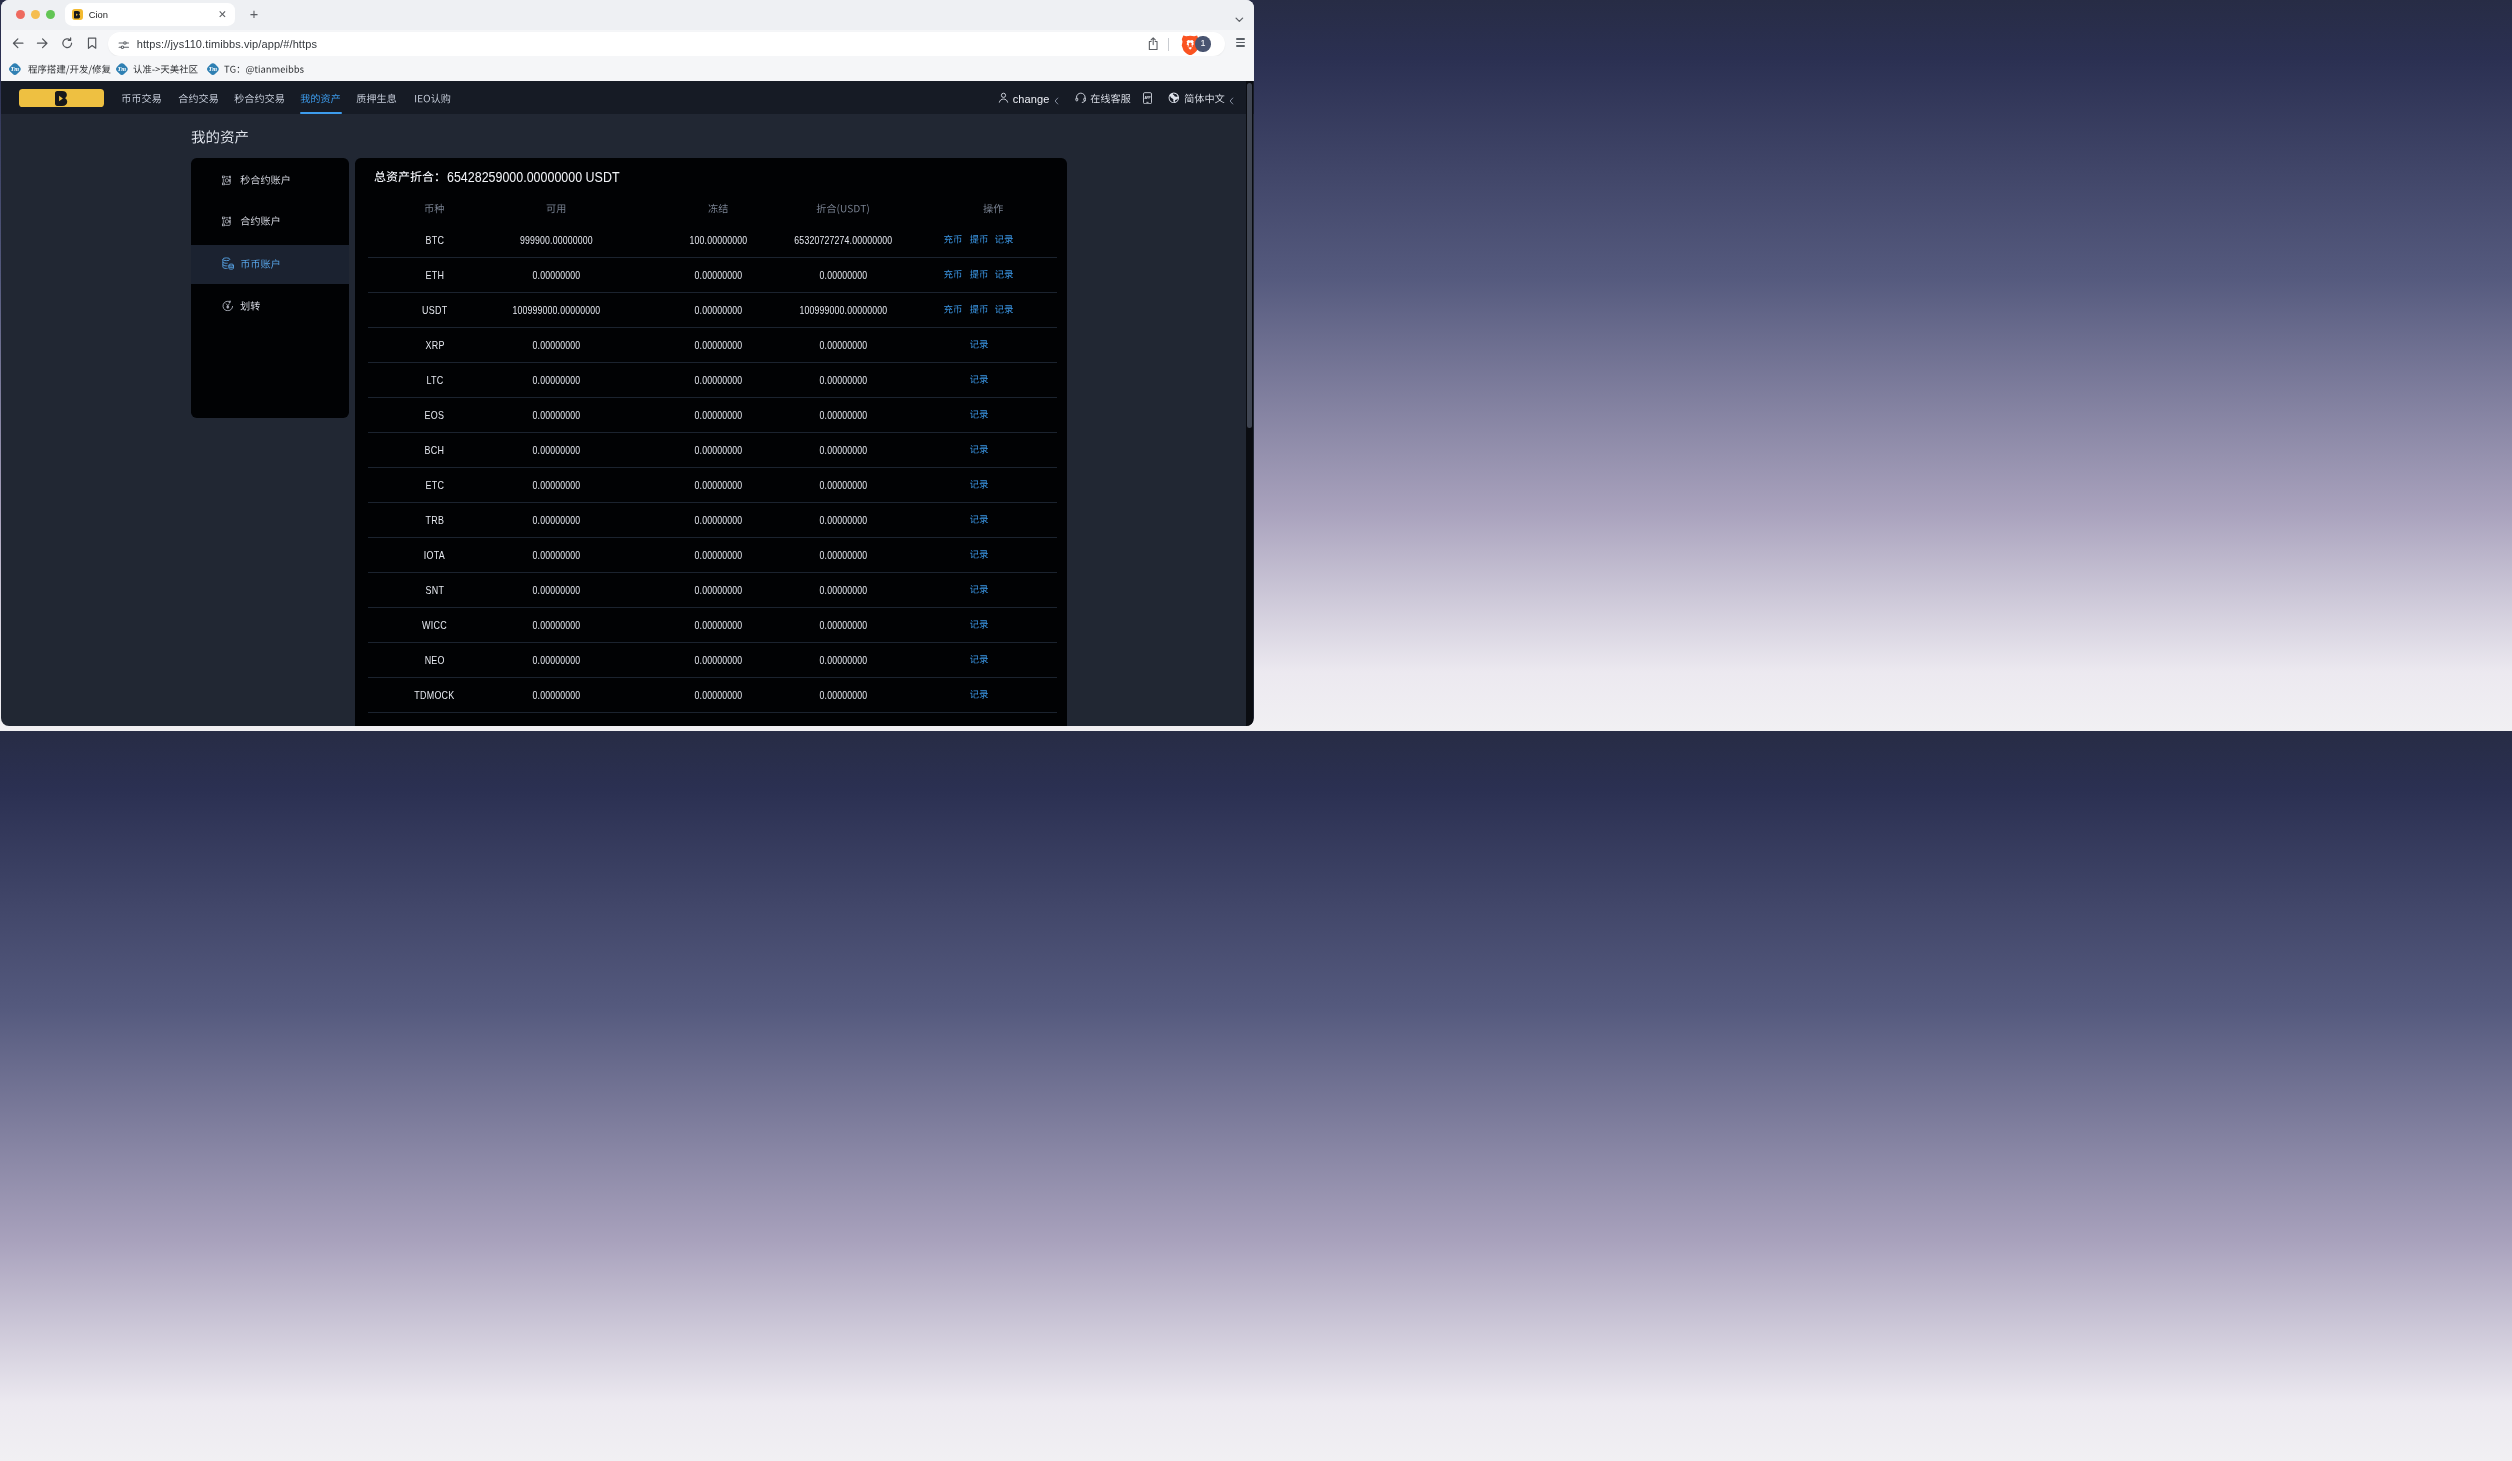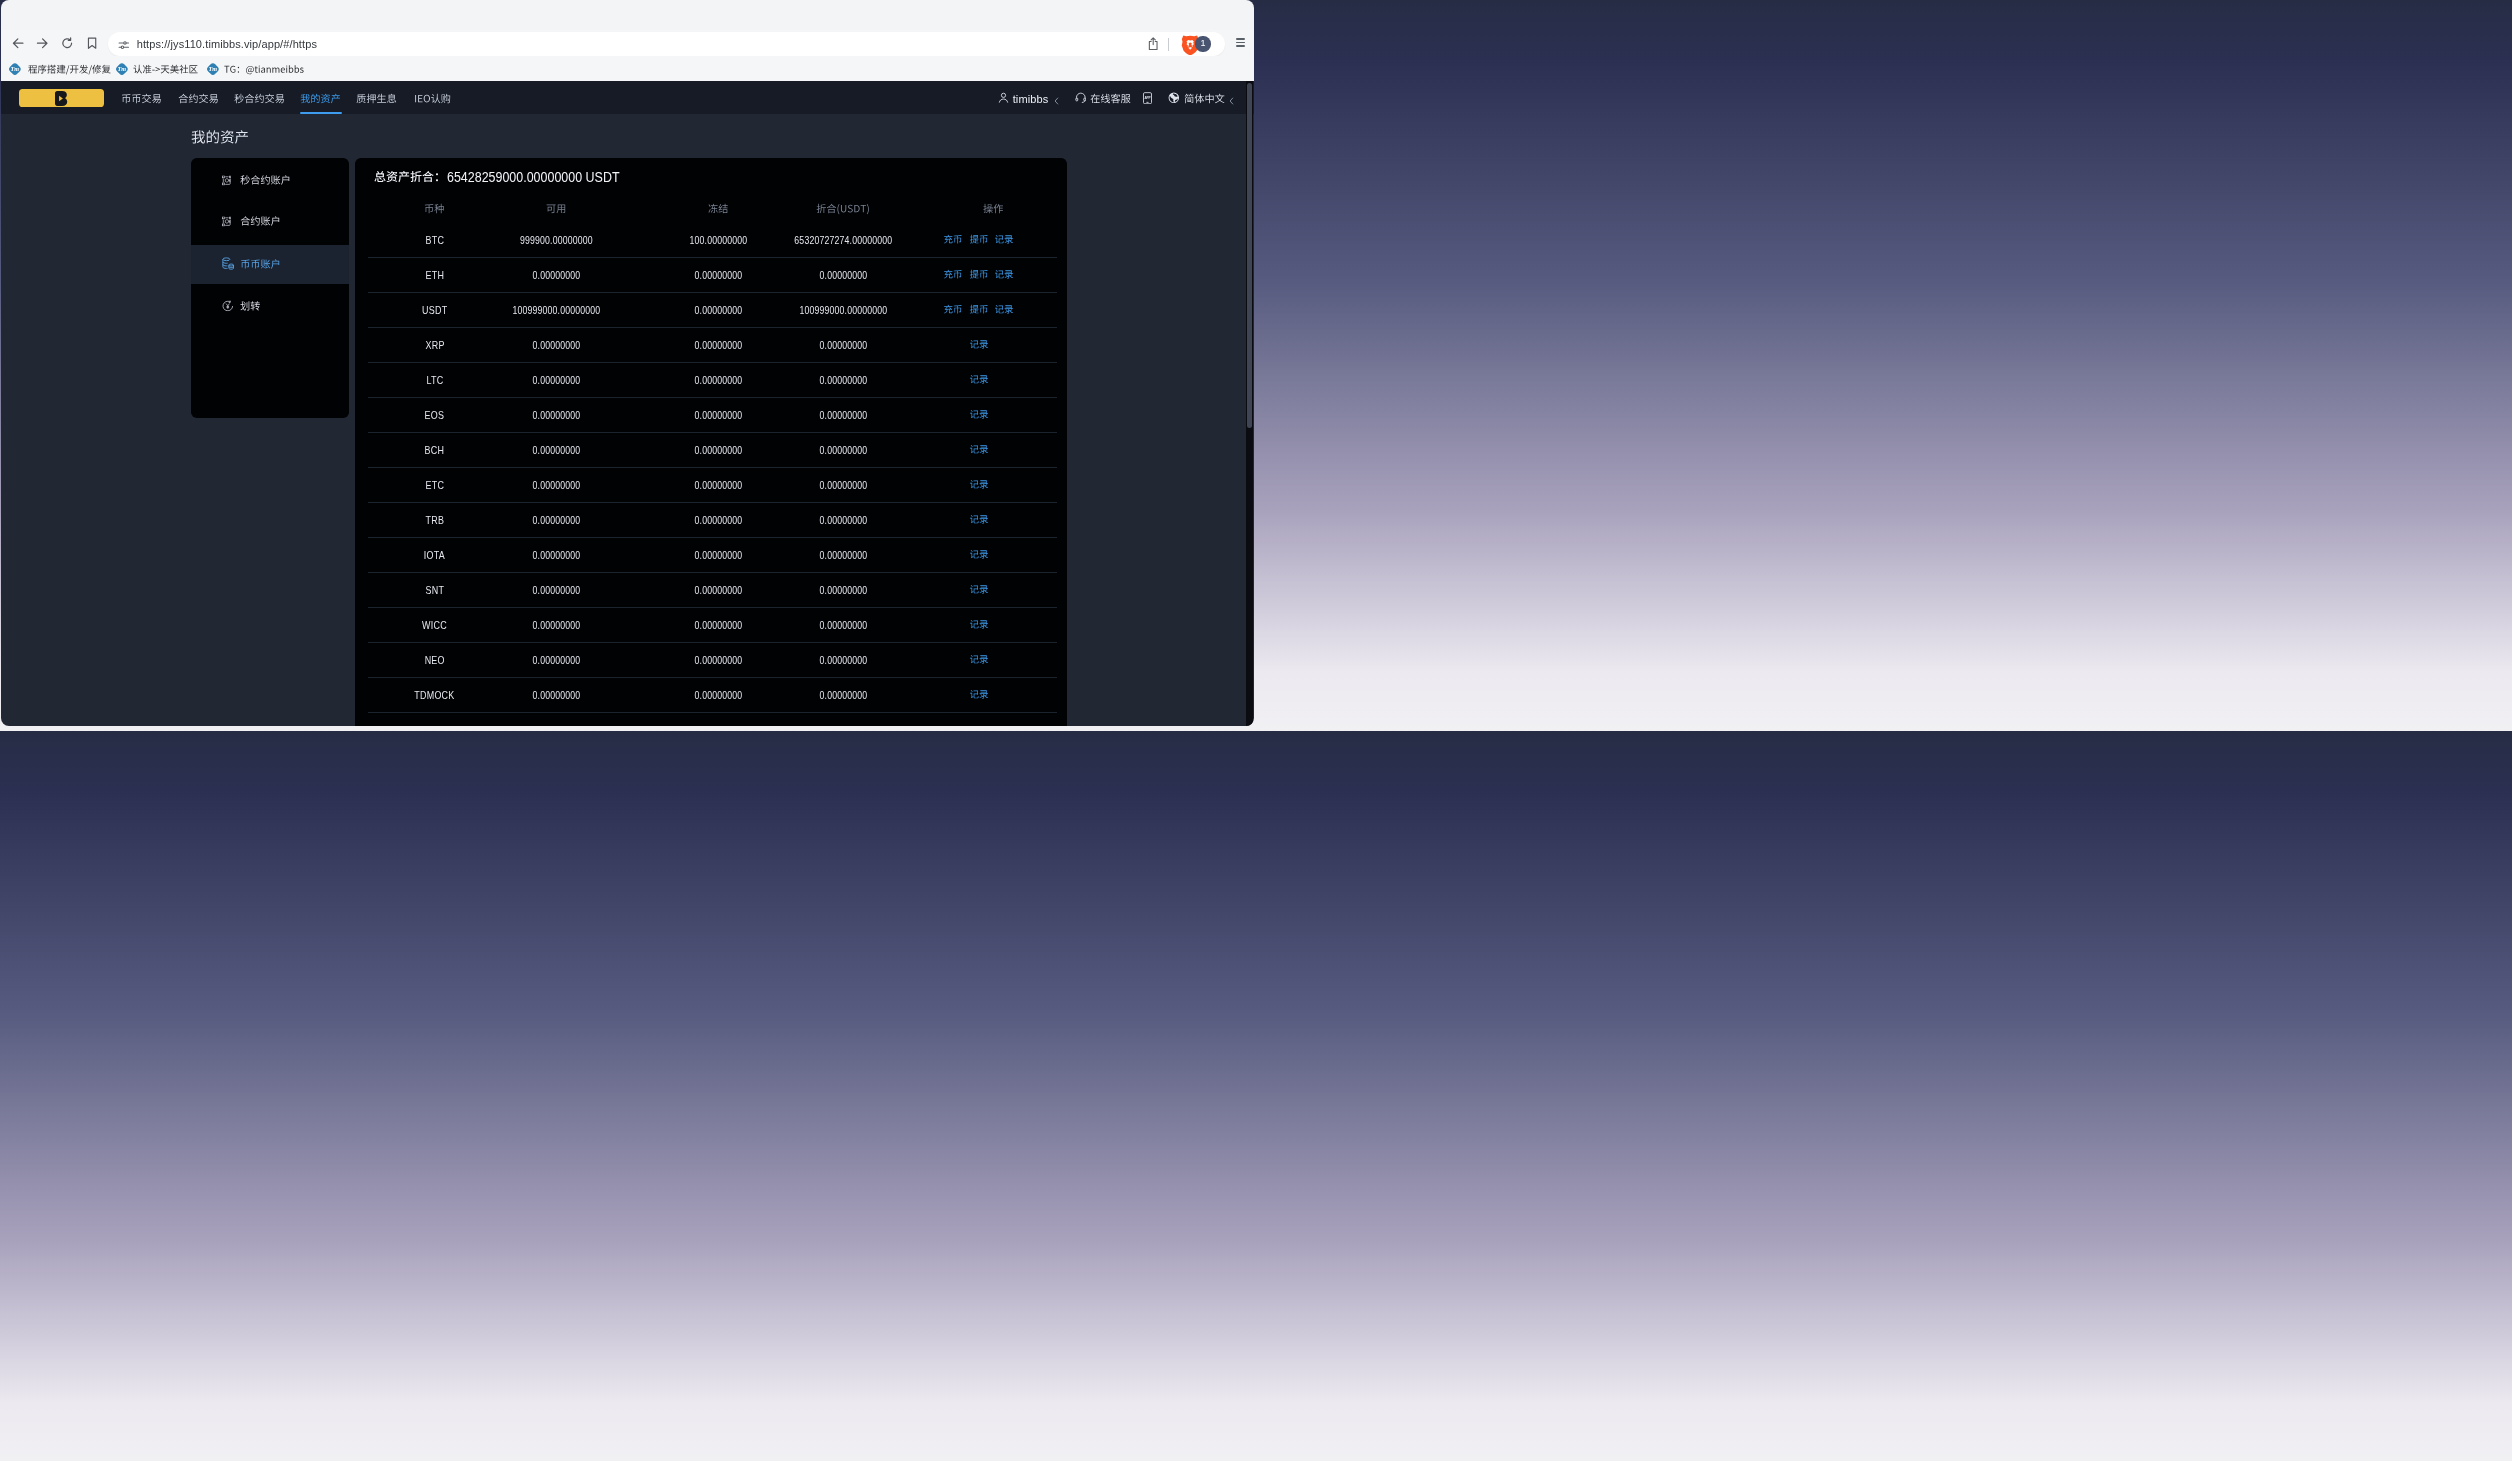--- a/index.html
+++ b/index.html
@@ -50,20 +50,38 @@
 .c1{left:0;width:134px}.c2{left:120px;width:138px}.c3{left:284px;width:134px}.c4{left:406px;width:139px}.c5{left:545px;width:145px}
 .coin{font-size:10.4px;color:#e6e9f0;transform:scaleX(.86);letter-spacing:0.3px}
 .num{font-size:10.4px;color:#e6e9f0;transform:scaleX(.84);letter-spacing:0.2px}
 .ops3{display:inline-flex;gap:6.5px;transform:translateX(-6.5px)}
 .ops1{display:inline-flex;transform:translateX(-6.5px)}
 .hd .c5 .ct{transform:translateX(8px)}
 #scroll{position:absolute;right:1.1px;top:0;width:6.5px;height:645px;background:#0a0c11}
 #scroll .th{position:absolute;left:0.7px;top:1.5px;width:5.1px;height:345px;background:#3f4552;border-radius:2.9px}
 </style></head><body>
 <div id="win">
+ <div id="tabs">
+  <div class="tl" style="left:15px;background:#ee6a5f"></div>
+  <div class="tl" style="left:30px;background:#f5bd4f"></div>
+  <div class="tl" style="left:45px;background:#62c554"></div>
+  <div id="tab">
+        <span class="fav">
+          <svg width="6.2" height="7.5" viewBox="0 0 17 20.6">
+            <path fill="#17181b" fill-rule="evenodd" d="M3 0h6.8c4.2 0 6.5 2.1 6.5 5.2 0 2.2-1 3.8-2.6 4.7 2 .9 3.1 2.6 3.1 5 0 3.7-2.6 5.7-7 5.7H3c-1.7 0-3-1.3-3-3V3c0-1.7 1.3-3 3-3zM5.6 6.6v7.4l5.2-3.7z"></path>
+          </svg>
+        </span>
+        <span class="tt">Cion</span>
+        <span class="x">✕</span>
+      </div>
+  <div id="plus">+</div>
+  <div id="chevd"><svg width="8.7" height="5.8" viewBox="0 0 12 8" fill="none" stroke="#5f6368" stroke-width="1.8" stroke-linecap="round" stroke-linejoin="round">
+          <path d="M1.5 1.5 6 6l4.5-4.5"></path>
+        </svg></div>
+ </div>
  <div id="toolbar">
   <span class="tbic" style="left:11.6px"><svg width="12.4" height="12.4" viewBox="0 0 17 17" fill="none" stroke="#55585d" stroke-width="1.7" stroke-linecap="round" stroke-linejoin="round">
           <path d="M15 8.5H2.6M8 2.5 2 8.5l6 6"></path>
         </svg></span>
   <span class="tbic" style="left:35px"><svg width="12.4" height="12.4" viewBox="0 0 17 17" fill="none" stroke="#55585d" stroke-width="1.7" stroke-linecap="round" stroke-linejoin="round">
           <path d="M2 8.5h12.4M9 2.5l6 6-6 6"></path>
         </svg></span>
   <span class="tbic" style="left:60px"><svg width="12.4" height="12.4" viewBox="0 0 17 17" fill="none" stroke="#55585d" stroke-width="1.7" stroke-linecap="round">
           <path d="M14.5 8.5a6 6 0 1 1-1.76-4.24"></path>
           <path d="M13.2 1.3v3.2H10" stroke-linejoin="round"></path>
@@ -157,21 +175,21 @@
         </span>
         <span class="nvi" style="left:413px">
           <svg class="ct " width="37" height="13.2" viewBox="0 0 50.7 18.2">
             <path fill="#c9d0dd" transform="translate(0,12.9) scale(0.0140,-0.0140)" d="M101 0H193V733H101ZM394 0H827V79H486V346H764V425H486V655H816V733H394ZM1253 -13C1437 -13 1566 134 1566 369C1566 604 1437 746 1253 746C1069 746 940 604 940 369C940 134 1069 -13 1253 -13ZM1253 68C1121 68 1035 186 1035 369C1035 552 1121 665 1253 665C1385 665 1471 552 1471 369C1471 186 1385 68 1253 68ZM1766 775C1816 729 1884 663 1916 625L1969 680C1935 717 1866 778 1816 821ZM2246 839C2244 500 2249 149 1996 -28C2016 -40 2040 -63 2053 -80C2187 17 2254 161 2287 327C2325 186 2396 17 2537 -79C2550 -60 2572 -38 2592 -24C2373 117 2327 434 2314 531C2321 631 2321 736 2322 839ZM1671 526V454H1839V111C1839 63 1805 29 1784 15C1798 2 1819 -24 1826 -40C1840 -21 1867 0 2058 134C2051 149 2041 177 2036 197L1912 114V526ZM2839 633V371C2839 246 2829 71 2662 -31C2676 -42 2695 -63 2704 -77C2879 41 2901 229 2901 371V633ZM2884 116C2934 61 2993 -15 3021 -62L3074 -20C3045 25 2984 98 2935 151ZM2704 781V175H2764V712H2973V178H3035V781ZM3195 840C3163 713 3108 586 3040 503C3057 493 3087 469 3100 458C3133 500 3164 554 3191 613H3484C3472 196 3458 43 3429 9C3419 -5 3409 -8 3392 -7C3371 -7 3324 -7 3270 -3C3284 -23 3292 -56 3293 -77C3342 -80 3391 -81 3421 -77C3453 -73 3474 -65 3494 -36C3531 11 3543 168 3556 643C3556 653 3556 682 3556 682H3220C3238 728 3254 776 3267 825ZM3294 383C3311 344 3328 298 3343 254L3179 224C3218 308 3255 414 3280 515L3211 535C3190 420 3144 294 3129 262C3114 228 3101 205 3087 200C3096 183 3105 150 3109 135C3128 146 3158 155 3360 198C3367 174 3373 152 3376 134L3434 157C3420 218 3384 321 3348 400Z"></path>
           </svg>
         </span>
         <span class="pi" style="left:997px;top:11px"><svg width="11" height="11.6" viewBox="0 0 15 16" fill="none" stroke="#dfe3ec" stroke-width="1.2">
 <circle cx="7.5" cy="4.6" r="2.9"></circle>
             <path d="M1.7 14.6c.6-3.1 2.9-4.9 5.8-4.9s5.2 1.8 5.8 4.9"></path>
           </svg></span>
-        <span class="pi" style="left:1012px;top:13px;font-size:11px;color:#eef0f6;letter-spacing:0.1px;line-height:11px">timibbs</span>
+        <span class="pi" style="left:1012px;top:13px;font-size:11px;color:#eef0f6;letter-spacing:0.1px;line-height:11px">change</span>
         <span class="pi" style="left:1053px;top:13.4px"><svg width="5.1" height="8" viewBox="0 0 7 11" fill="none" stroke="#8b93a5" stroke-width="1.3">
             <path d="M5.5 1 1.5 5.5 5.5 10"></path>
           </svg></span>
         <span class="pi" style="left:1074px;top:11.3px"><svg width="11.6" height="11" viewBox="0 0 16 15" fill="none" stroke="#dfe3ec" stroke-width="1.2">
 <path d="M2 9V7.5a6 6 0 0 1 12 0V9"></path>
             <rect x="1.2" y="8.2" width="2.6" height="4" rx="1.2"></rect>
             <rect x="12.2" y="8.2" width="2.6" height="4" rx="1.2"></rect>
 <path d="M13.4 12.2c0 1.3-1.5 2-3.4 2.1" stroke-linecap="round"></path>
           </svg></span>
         <span class="pi" style="left:1089px;top:11.6px">

